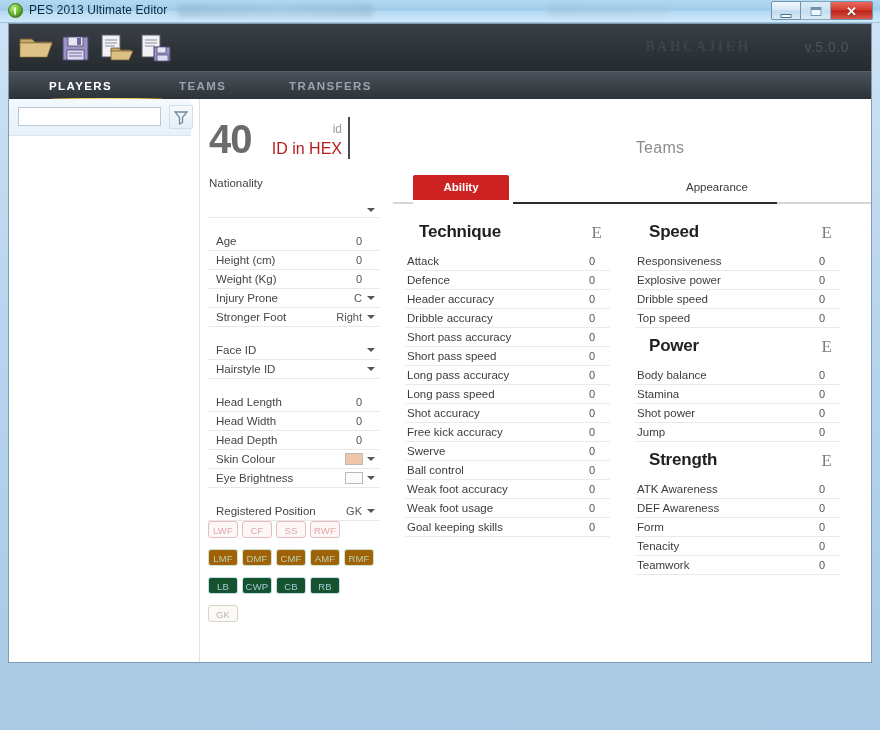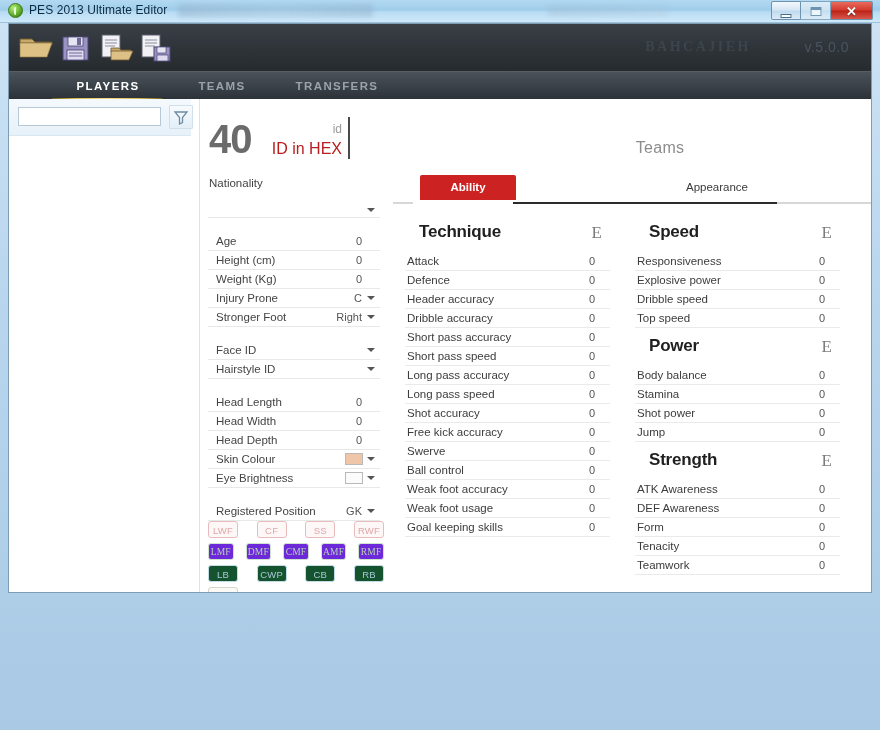--- a/index.html
+++ b/index.html
@@ -54,21 +54,21 @@
     background:linear-gradient(180deg,#e96a5e,#d33a2c 48%,#b92316 52%,#d9564a);}
   .wglyph{position:absolute;left:50%;top:50%;transform:translate(-50%,-50%);font-size:11px;color:#17384f;}
   #btn-close .wglyph{color:#ffffff;font-size:13px;font-weight:bold;text-shadow:0 1px 1px rgba(0,0,0,.45);}
   #min-bar{position:absolute;left:50%;top:12px;transform:translateX(-50%);width:11px;height:4px;
     border:1px solid #44708f;background:#fff;box-sizing:border-box;}
   #max-box{position:absolute;left:50%;top:5px;transform:translateX(-50%);width:11px;height:9px;
     border:1px solid #5b7f99;border-top-width:3px;background:#fff;box-sizing:border-box;}
 
   
   #app{
-    position:absolute;left:8px;top:23px;width:864px;height:570px;
+    position:absolute;left:8px;top:23px;width:864px;height:640px;
     background:#2c3136;border:1px solid #7e9cb4;box-sizing:border-box;overflow:hidden;
   }
   #toolbar{
     position:absolute;left:0;top:0;width:862px;height:47px;
     background:linear-gradient(180deg,#3a4046 0%,#2e3338 55%,#262b30 100%);
   }
   .ticon{position:absolute;top:8px;width:38px;height:32px;cursor:pointer;}
   #ticon-open{left:8px;}
   #ticon-save{left:48px;}
   #ticon-import{left:88px;}
@@ -82,21 +82,21 @@
     position:absolute;right:22px;top:15px;font-size:14px;color:#4a5460;letter-spacing:.5px;
   }
 
   #nav{
     position:absolute;left:0;top:47px;width:862px;height:28px;
     background:linear-gradient(180deg,#4a525a 0%,#3b4249 48%,#2b3136 100%);
     border-top:1px solid #565e66;
   }
   .navitem{
     position:absolute;top:0;height:28px;line-height:28px;font-size:11.5px;
-    font-weight:bold;letter-spacing:1.4px;color:#9aa3ab;cursor:pointer;text-align:center;
+    font-weight:bold;letter-spacing:1.4px;color:#9aa3ab;cursor:pointer;
   }
   .navitem.active{color:#ffffff;}
   #nav-players{left:40px;width:118px;}
   #nav-teams{left:170px;width:86px;}
   #nav-transfers{left:280px;width:96px;}
   #nav-underline{
     position:absolute;left:42px;top:26px;width:112px;height:3px;border-radius:2px;
     background:linear-gradient(90deg,#6b5a1e,#d9b955 22%,#f0d98a 50%,#d9b955 78%,#6b5a1e);
   }
 
@@ -172,40 +172,40 @@
     border-left:4px solid transparent;border-right:4px solid transparent;border-top:4px solid #555;
   }
   .swatch{
     position:absolute;right:17px;top:3px;width:18px;height:12px;border:1px solid #b9b9b9;box-sizing:border-box;
   }
   #nat-label{font-size:11.5px;color:#444;margin-bottom:12px;padding-left:1px;}
   #nat-row{position:relative;height:16px;border-bottom:1px solid #e8e8e8;}
 
   
   #positions{position:absolute;left:8px;top:422px;width:176px;}
-  .prow{display:flex;justify-content:space-between;gap:12px;margin-bottom:5px;}
+  .prow{display:flex;justify-content:flex-start;gap:4px;margin-bottom:11px;}
   .pbtn{
     width:30px;height:17px;line-height:17px;text-align:center;font-size:9.5px;
     border-radius:3px;box-sizing:border-box;cursor:pointer;letter-spacing:.2px;
   }
   .pr1{border:1px solid #e8bcbc;color:#e0a7a7;background:#fdf7f7;}
-  .pr2{border:1px solid #cfe3cc;color:#b6d3b2;background:#6d28d9;font-family:Liberation Serif, serif;}
+  .pr2{border:1px solid #cfe3cc;color:#b6d3b2;background:#a16207;}
   .pr3{border:1px solid #c4dbe8;color:#a9c9da;background:#14532d;}
   .pr4{border:1px solid #d8d5c8;color:#bdb8a6;background:#fbfaf6;}
 
   
   #tabs{position:absolute;left:213px;top:76px;width:458px;height:29px;}
   .tab{
     position:absolute;top:0;height:25px;line-height:25px;text-align:center;
     font-size:11.5px;color:#3a3a3a;cursor:pointer;box-sizing:border-box;
   }
   .tab.active{
     background:#cc2222;color:#ffffff;font-weight:bold;border-radius:2px 2px 0 0;
   }
-  #tab-ability{left:0px;width:96px;margin-left:7px;}
+  #tab-ability{left:0px;width:96px;}
   #tab-special{left:100px;width:140px;}
   #tab-appearance{left:244px;width:120px;}
   #tab-rule-1{position:absolute;left:-20px;top:27px;width:20px;height:2px;background:#d7d7d7;}
   #tab-rule-2{position:absolute;left:100px;top:27px;width:264px;height:2px;background:#2b2b2b;}
   #tab-rule-3{position:absolute;left:364px;top:27px;width:116px;height:2px;background:#d7d7d7;}
 
   
   .statcol{position:absolute;width:205px;}
   #col-left{left:205px;top:115px;}
   #col-right{left:435px;top:115px;}

